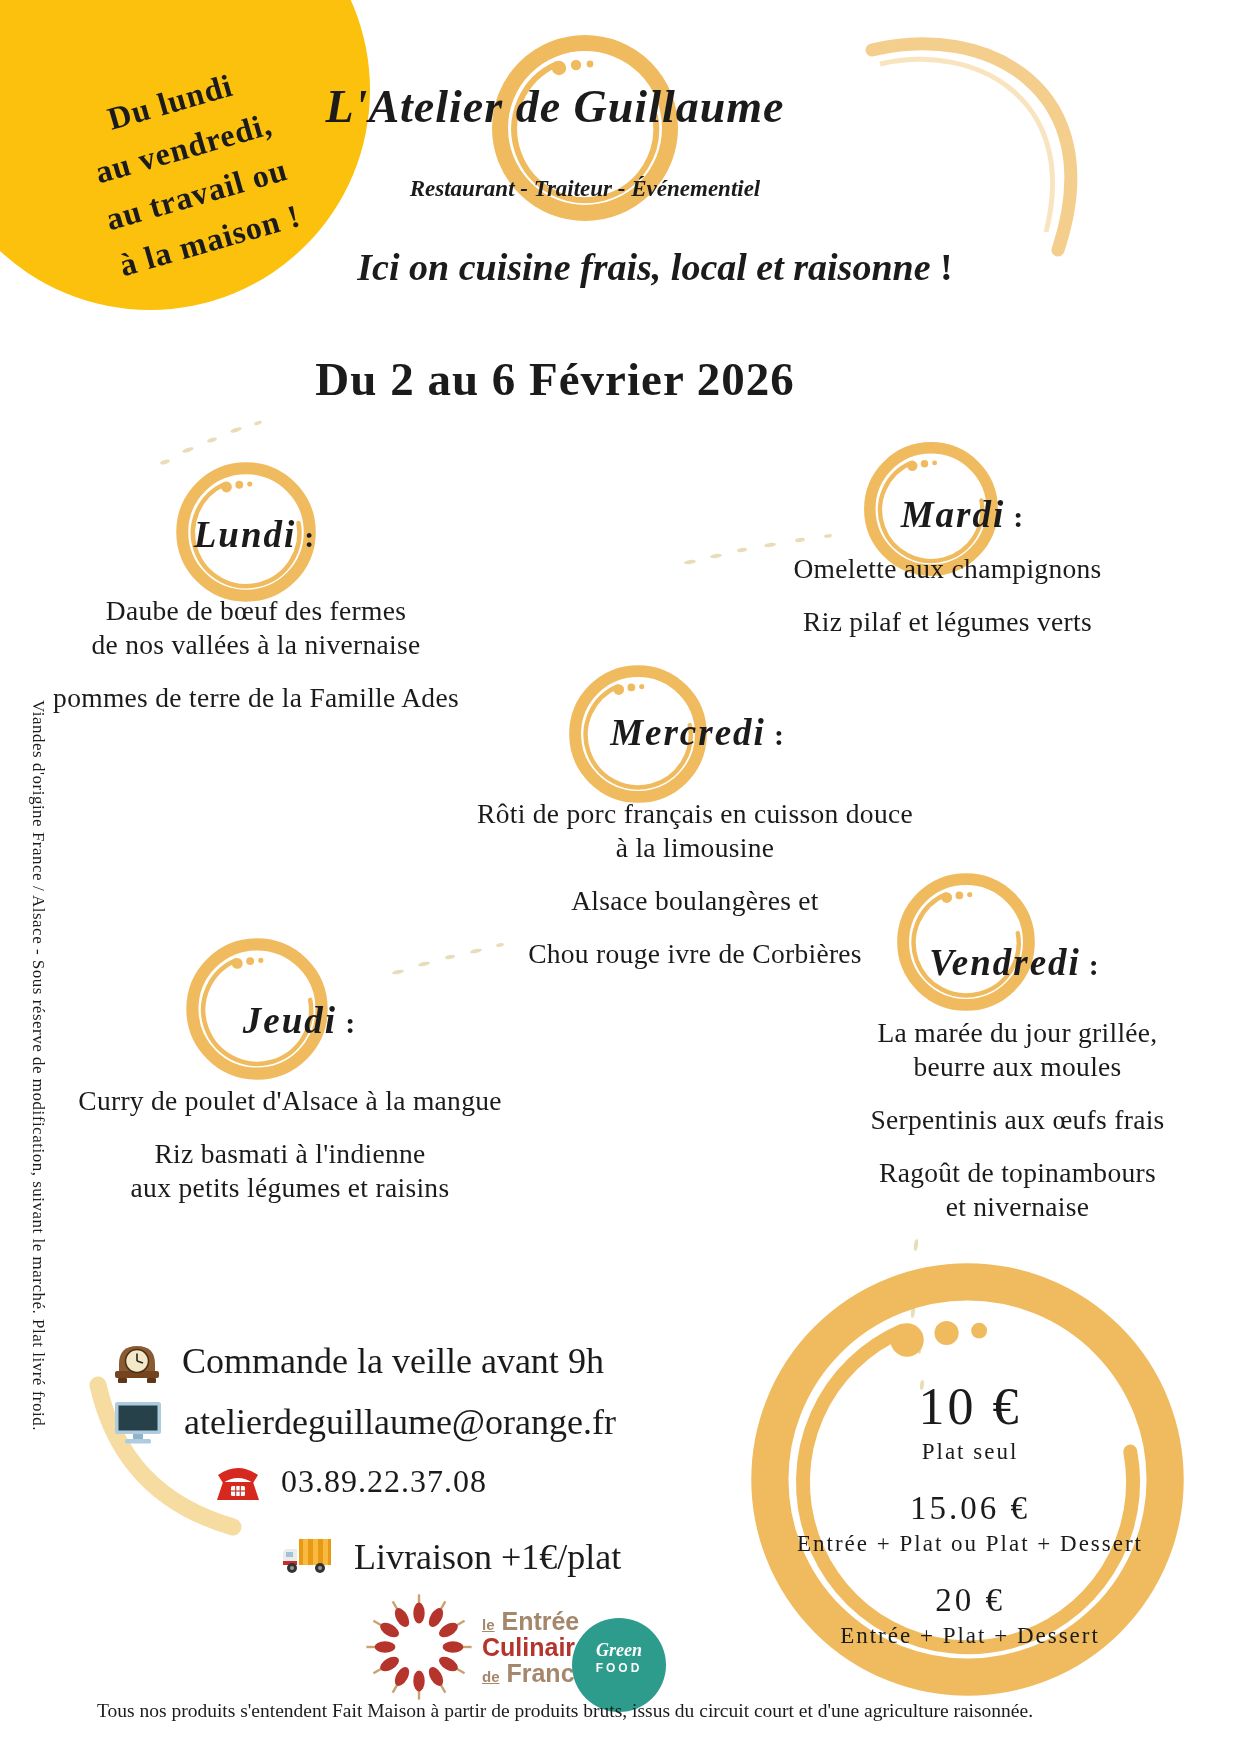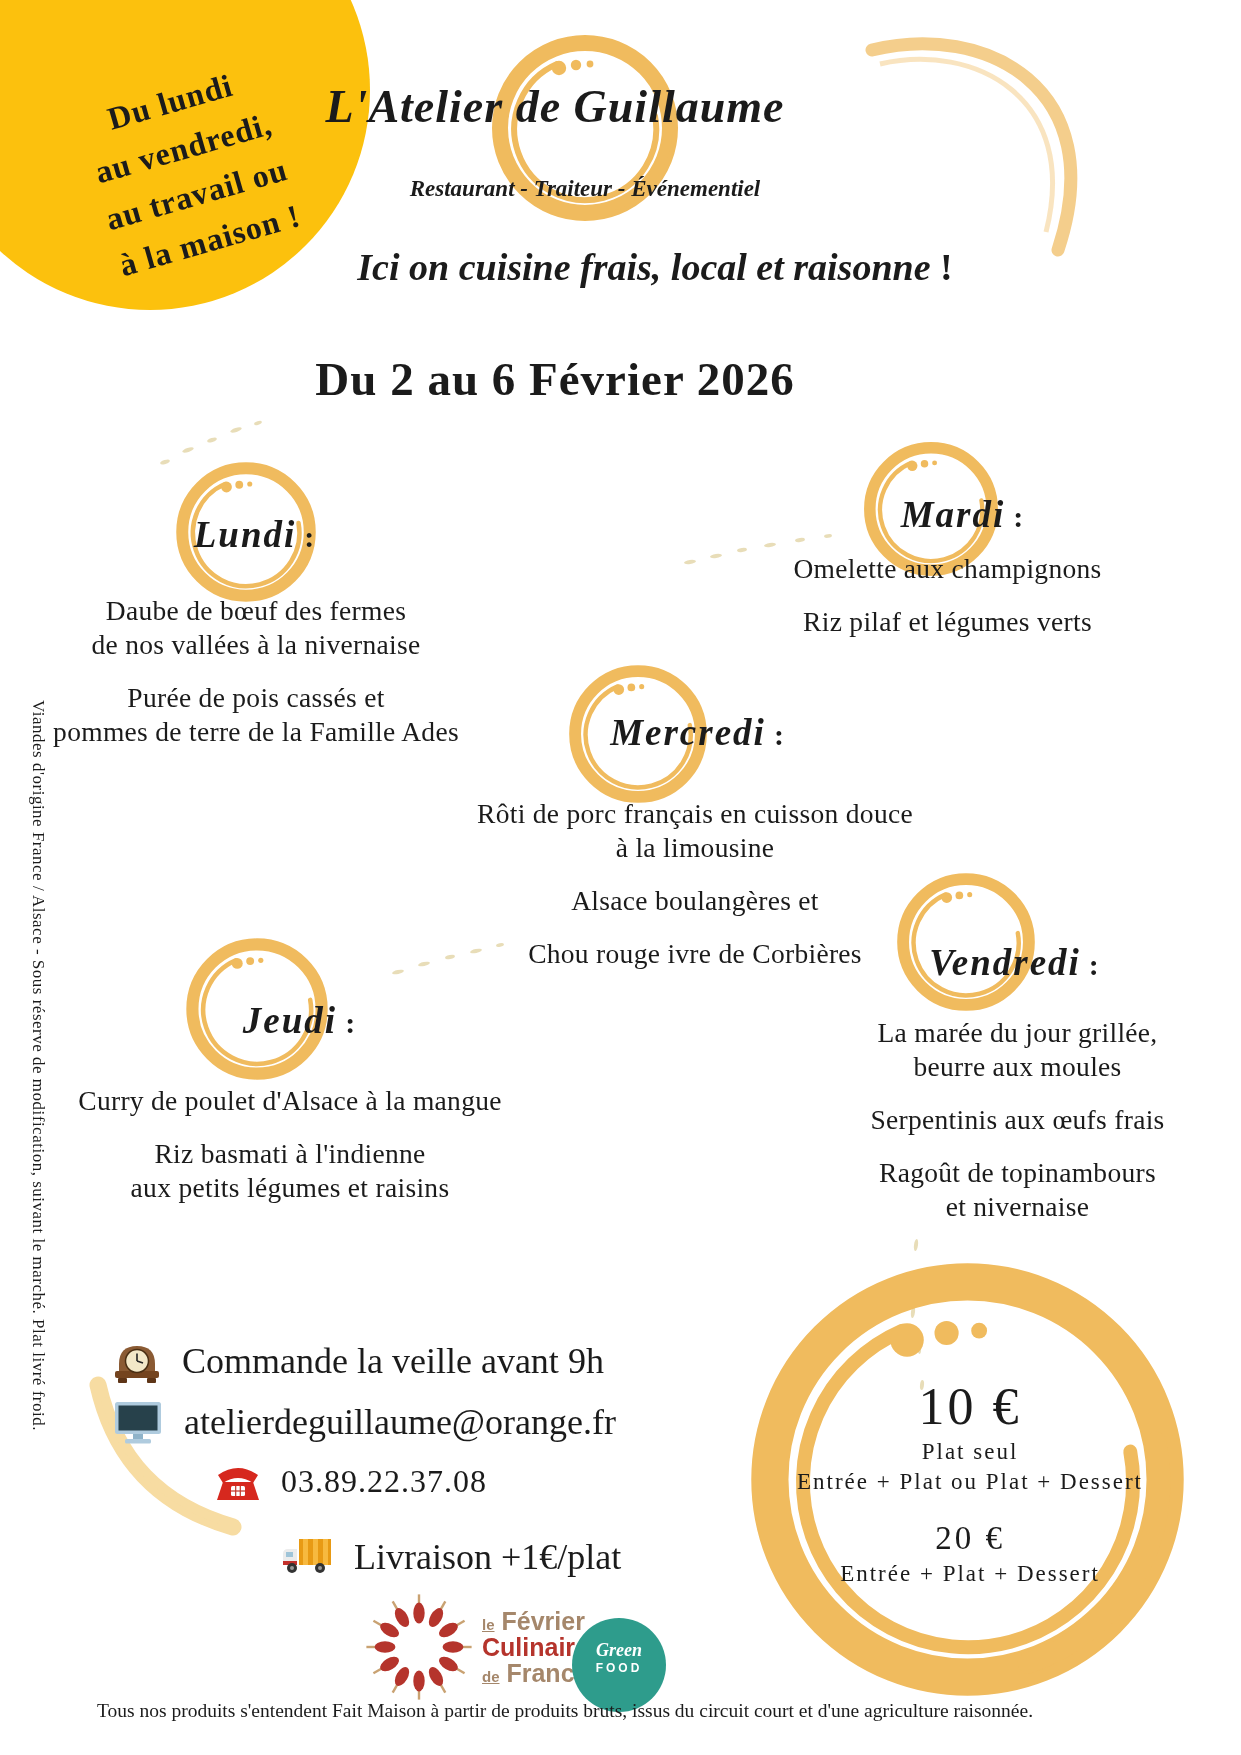--- a/index.html
+++ b/index.html
@@ -161,21 +161,20 @@
           <circle cx="52.5" cy="18" r="1.7" fill="#F0BB5E"></circle>
         </svg>
       </div>
     <div class="label"><span>Lundi</span><span class="colon">:</span></div>
     <div class="dishes">
         <div class="dish">
           <div class="dish-line">Daube de bœuf des fermes</div>
           <div class="dish-line">de nos vallées à la nivernaise</div>
         </div>
         <div class="dish">
-          <div class="dish-line">Purée de pois cassés et</div>
           <div class="dish-line">pommes de terre de la Famille Ades</div>
         </div>
       </div>
   </section>
   <section class="day day1">
     <div class="brush-ring ring">
         <svg viewBox="0 0 100 100" fill="none">
           <circle cx="50" cy="50" r="42.5" stroke="#F0BB5E" stroke-width="8"></circle>
           <path d="M36 18 A35.5 35.5 0 1 0 85 44" stroke="#F0BB5E" stroke-width="3" stroke-linecap="round"></path>
           <path d="M90.5 42 A41 41 0 0 1 63 89.5" stroke="#F0BB5E" stroke-width="4.5" stroke-linecap="round"></path>
@@ -372,21 +371,21 @@
           <g transform="rotate(300)">
             <line x1="0" y1="-27" x2="0" y2="-48" stroke="#C9A272" stroke-width="2.2"></line>
             <ellipse cx="0" cy="-31" rx="5.2" ry="9.5" style="fill:var(--c-college_red)"></ellipse>
           </g>
           <g transform="rotate(330)">
             <line x1="0" y1="-27" x2="0" y2="-48" stroke="#C9A272" stroke-width="2.2"></line>
             <ellipse cx="0" cy="-31" rx="5.2" ry="9.5" style="fill:var(--c-college_red)"></ellipse>
           </g>
         </svg></span>
     <div class="college-text">
-      <div class="ct1"><span class="pre">le</span> <span>Février</span></div>
+      <div class="ct1"><span class="pre">le</span> <span>Entrée</span></div>
       <div class="ct2">Culinaire</div>
       <div class="ct3"><span class="pre">de</span> <span>France</span></div>
     </div>
   </div>
   <div class="green">
     <div class="g1">Green</div>
     <div class="g2">FOOD</div>
   </div>
 
   <div class="brush-ring price-ring">
@@ -395,19 +394,20 @@
         <path d="M36 18 A35.5 35.5 0 1 0 85 44" stroke="#F0BB5E" stroke-width="3" stroke-linecap="round"></path>
         <path d="M90.5 42 A41 41 0 0 1 63 89.5" stroke="#F0BB5E" stroke-width="4.5" stroke-linecap="round"></path>
         <circle cx="37" cy="20" r="3.6" fill="#F0BB5E"></circle>
         <circle cx="45.5" cy="18.5" r="2.6" fill="#F0BB5E"></circle>
         <circle cx="52.5" cy="18" r="1.7" fill="#F0BB5E"></circle>
       </svg>
     </div>
   <div class="prices">
     <div class="p-amount big">10 €</div>
     <div class="p-desc">Plat seul</div>
+    <div class="p-amount">15.06 €</div>
     <div class="p-desc">Entrée + Plat ou Plat + Dessert</div>
     <div class="p-amount">20 €</div>
     <div class="p-desc">Entrée + Plat + Dessert</div>
   </div>
 
   <div class="footer">Tous nos produits s'entendent Fait Maison à partir de produits bruts, issus du circuit court et d'une agriculture raisonnée.</div>
 </div>
 
 </body></html>

